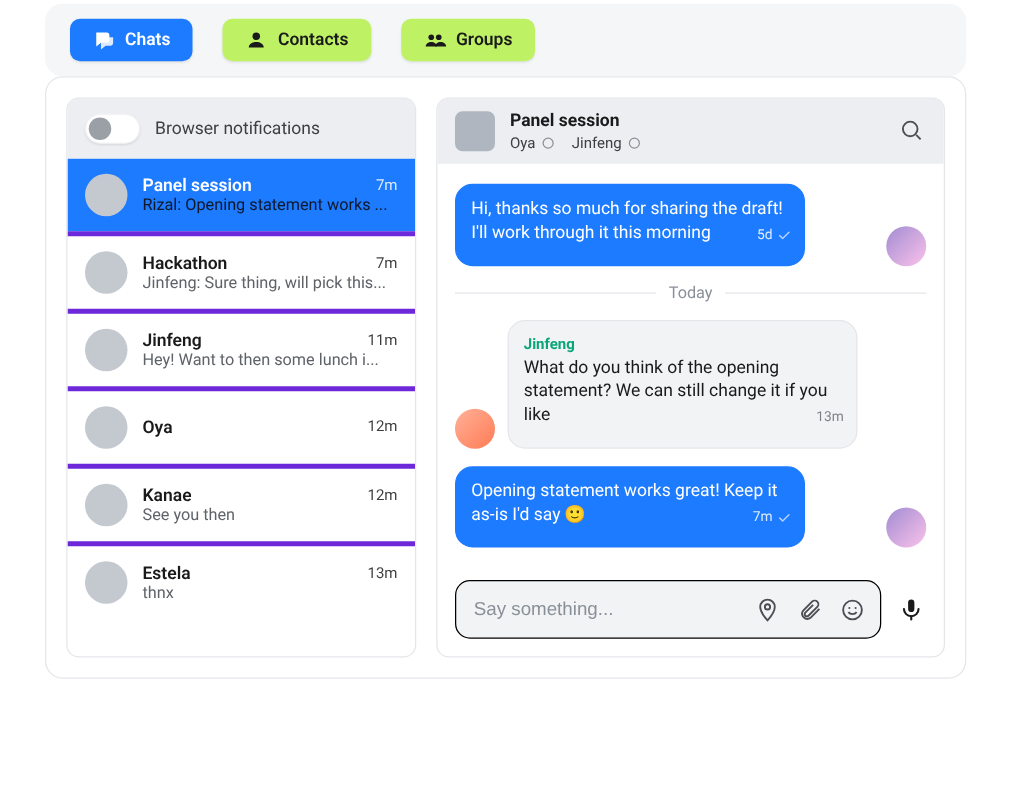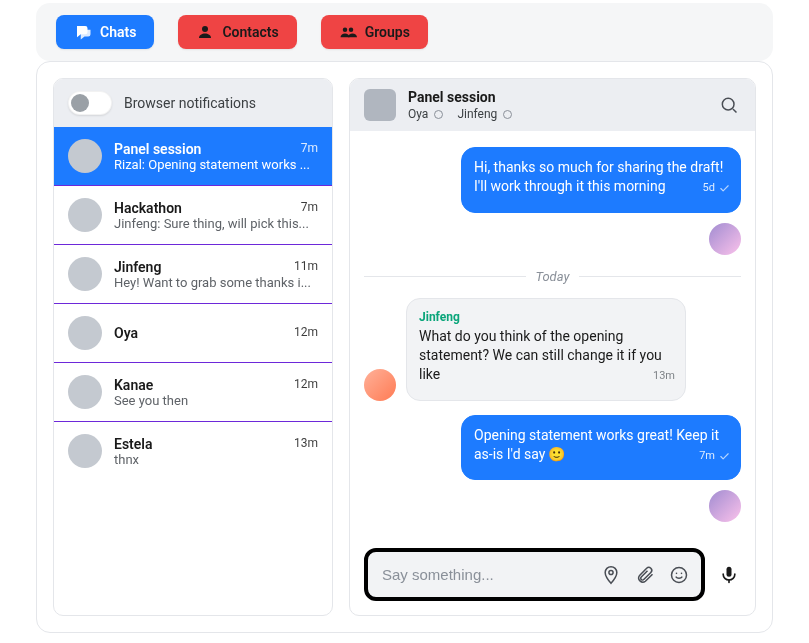--- a/index.html
+++ b/index.html
@@ -19,21 +19,21 @@
     background: #f5f6f7;
     border-radius: 14px;
     padding: 12px 20px;
     display: flex;
     gap: 24px;
   }
   .nav-tab {
     display: inline-flex;
     align-items: center;
     gap: 8px;
-    background: #ef4444;
+    background: #bef264;
     border-radius: 8px;
     padding: 8px 18px;
     font-weight: 600;
     color: #1a1a1a;
     box-shadow: 0 1px 2px rgba(0,0,0,0.08);
     cursor: pointer;
   }
   .nav-tab.active {
     background: #1d7bff;
     color: #fff;
@@ -84,21 +84,21 @@
   }
   .left-header-label { color: #3c4043; }
 
   
   .conv-list { display: flex; flex-direction: column; }
   .conv {
     display: flex;
     align-items: center;
     gap: 12px;
     padding: 12px 14px;
-    border-top: 1px solid #6d28d9;
+    border-top: 4px solid #6d28d9;
     cursor: pointer;
     min-width: 0;
   }
   .conv:first-child { border-top: none; }
   .conv .avatar {
     width: 34px; height: 34px;
     border-radius: 50%;
     flex: 0 0 34px;
     background: #c4c9d0;
     display: inline-flex;
@@ -111,21 +111,21 @@
     display: flex; justify-content: space-between; gap: 8px;
   }
   .conv .title { font-weight: 600; white-space: nowrap; overflow: hidden; text-overflow: ellipsis; }
   .conv .time  { font-size: 12px; color: inherit; opacity: .85; }
   .conv .preview {
     font-size: 13px;
     color: #5f6368;
     white-space: nowrap; overflow: hidden; text-overflow: ellipsis;
   }
   .conv.active { background: #1d7bff; color: #fff; }
-  .conv.active .preview { color: #ffffff; }
+  .conv.active .preview { color: #0f172a; }
 
   
   .right-header {
     background: #eceef2;
     padding: 10px 14px;
     display: flex;
     align-items: center;
     gap: 12px;
   }
   .right-header .avatar {
@@ -154,21 +154,21 @@
   .right-header-actions svg { width: 22px; height: 22px; stroke: #4a4e55; fill: none; stroke-width: 2; }
 
   
   .msgs {
     flex: 1;
     padding: 16px 14px;
     display: flex; flex-direction: column; gap: 14px;
     overflow: hidden;
   }
   .msg-row { display: flex; align-items: flex-end; gap: 10px; }
-  .msg-row.me { justify-content: space-between; flex-direction: column; }
+  .msg-row.me { justify-content: space-between; }
   .msg-avatar {
     width: 32px; height: 32px; border-radius: 50%;
     background: #c4c9d0; flex: 0 0 32px;
   }
   .bubble {
     max-width: 280px;
     border-radius: 14px;
     padding: 10px 12px 16px 12px;
     position: relative;
     line-height: 1.35;
@@ -181,33 +181,33 @@
   .bubble .meta {
     position: absolute; right: 10px; bottom: 16px;
     font-size: 11px; opacity: .85;
     display: inline-flex; gap: 4px; align-items: center;
   }
   .bubble.them .meta { color: #6b7075; }
   .check { width: 11px; height: 11px; }
 
   .daysep {
     display: flex; align-items: center; gap: 10px;
-    color: #8a9099; font-size: 13px; font-style: italic;
+    color: #8a9099; font-size: 13px;
   }
   .daysep .line { flex: 1; height: 1px; background: #e4e6ea; }
 
   
   .composer-wrap {
     padding: 10px 14px 14px;
     display: flex; align-items: center; gap: 12px;
   }
   .composer {
     flex: 1;
     background: #f2f3f5;
-    border: 4px solid #000000;
+    border: 1px solid #000000;
     border-radius: 12px;
     display: flex; align-items: center;
     padding: 6px 10px 6px 14px;
     gap: 10px;
   }
   .composer input {
     flex: 1; border: none; background: transparent; outline: none;
     font-size: 15px; color: #3c4043;
     padding: 8px 0;
   }
@@ -293,21 +293,21 @@
           </div>
         </div>
 
         <div class="conv">
           <div class="avatar av-c"></div>
           <div class="body">
             <div class="row1">
               <div class="title">Jinfeng</div>
               <div class="time">11m</div>
             </div>
-            <div class="preview">Hey! Want to grab some thanks i...</div>
+            <div class="preview">Hey! Want to then some lunch i...</div>
           </div>
         </div>
 
         <div class="conv">
           <div class="avatar av-d"></div>
           <div class="body">
             <div class="row1">
               <div class="title">Oya</div>
               <div class="time">12m</div>
             </div>

